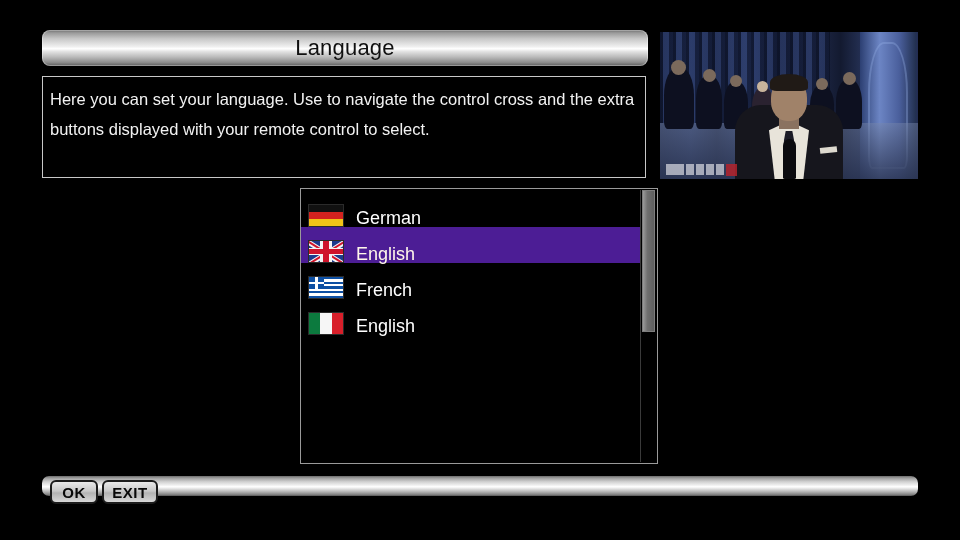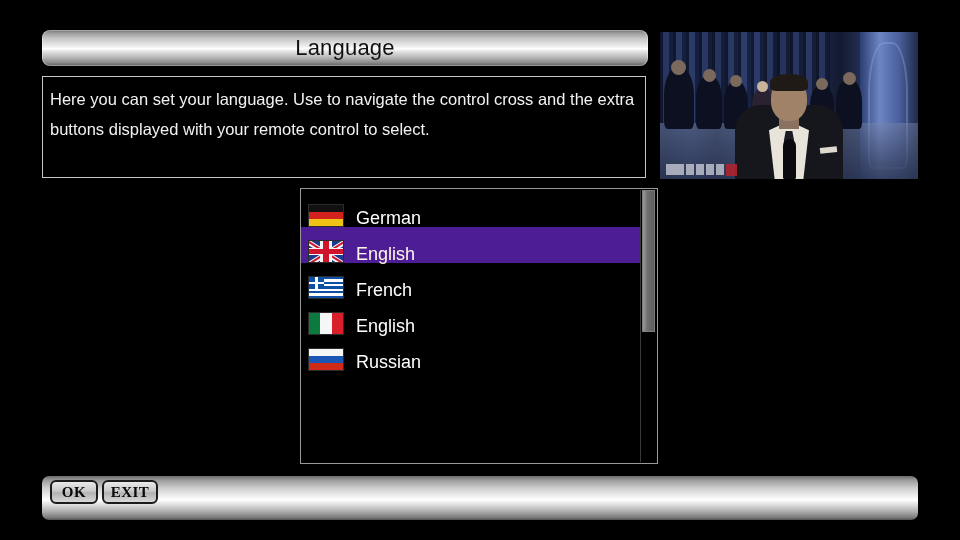--- a/index.html
+++ b/index.html
@@ -249,33 +249,32 @@
     top: 0px; height: 142px;
     background: linear-gradient(to right, #9a9a9a, #6f6f6f 40%, #5e5e5e);
     border: 1px solid #7d7d7d;
     box-sizing: border-box;
   }
 
   
   #bottom-bar {
     position: absolute;
     left: 42px; top: 476px;
-    width: 876px; height: 44px;
+    width: 876px; height: 20px;
     border-radius: 7px;
     background: linear-gradient(to bottom,
         #6b6b6b 0%,
         #9d9d9d 10%,
         #cfcfcf 28%,
         #f4f4f4 48%,
         #ffffff 54%,
         #dcdcdc 66%,
         #b0b0b0 80%,
         #7d7d7d 94%,
         #535353 100%);
-    font-family: Liberation Serif, serif;
   }
   .softkey {
     position: absolute;
     top: 4px;
     height: 24px;
     border: 2px solid #1c1c1c;
     border-radius: 6px;
     background: linear-gradient(to bottom, #e9e9e9, #c9c9c9 45%, #b3b3b3 55%, #d8d8d8);
     color: #080808;
     font-size: 15px;
@@ -381,28 +380,20 @@
     <div class="lang-row">
       <span class="flag">
         <span class="v3" style="left:0;      background:#0c7a3e;"></span>
         <span class="v3" style="left:33.34%; background:#f6f6f6;"></span>
         <span class="v3" style="left:66.68%; background:#d81f2a;"></span>
       </span>
       <span class="lang-label">English</span>
     </div>
 
 
-    <div class="lang-row">
-      <span class="flag">
-        <span class="h3" style="top:0;      background:#f6f6f6;"></span>
-        <span class="h3" style="top:33.34%; background:#1b56b5;"></span>
-        <span class="h3" style="top:66.68%; background:#cf2a18;"></span>
-      </span>
-      <span class="lang-label">Russian</span>
-    </div>
 
   </div>
 
   <div id="scroll-track">
     <div id="scroll-thumb" style="top: 0px; height: 142px;"></div>
   </div>
 </div>
 
 <div id="bottom-bar">
   <div class="softkey" id="key-ok">OK</div>

